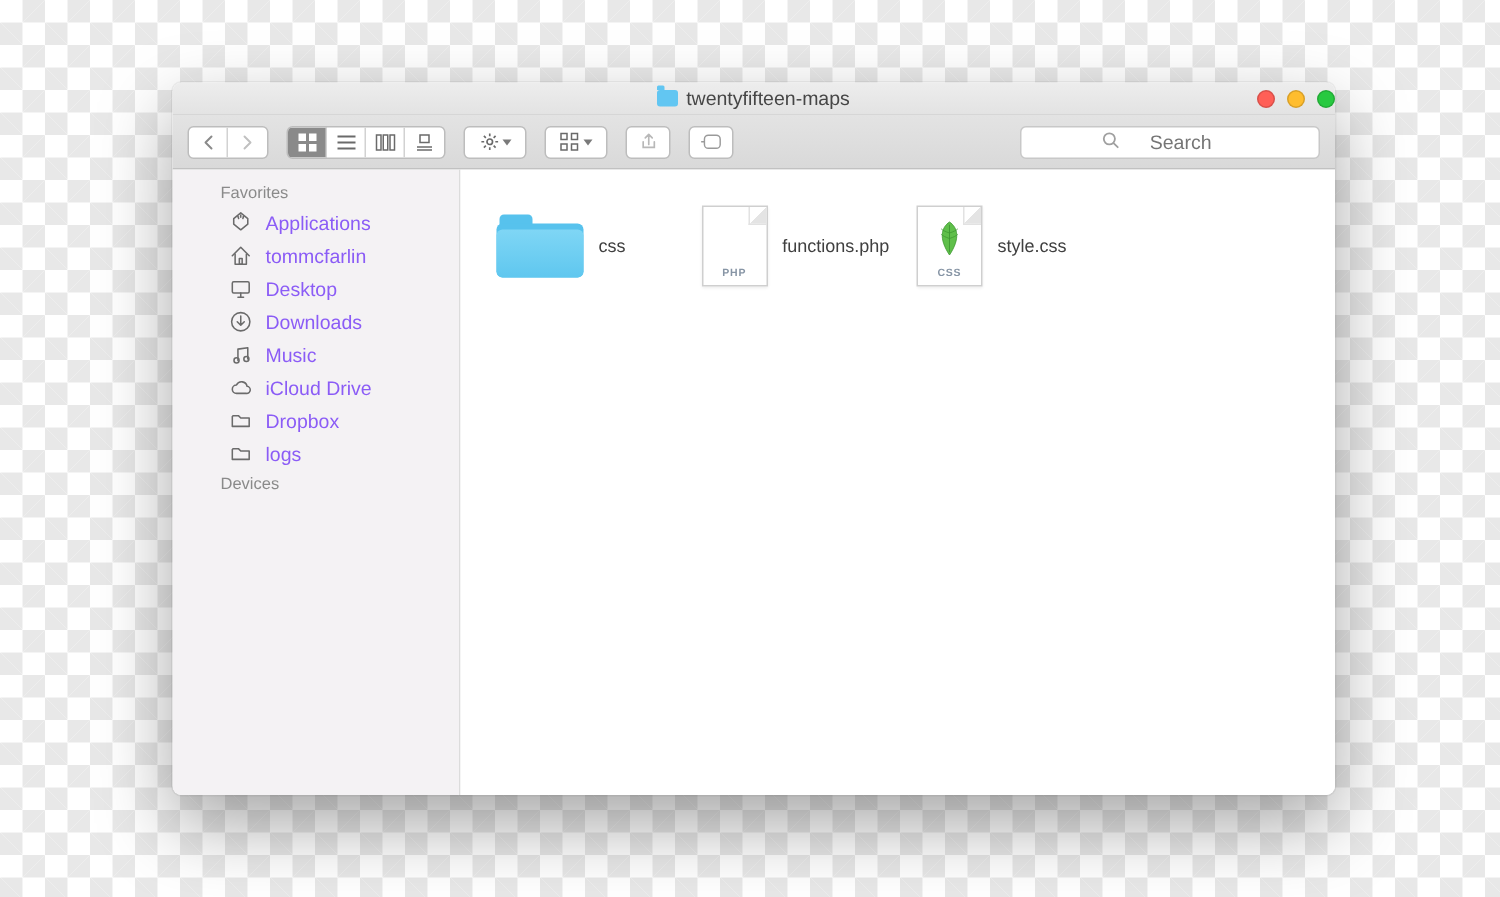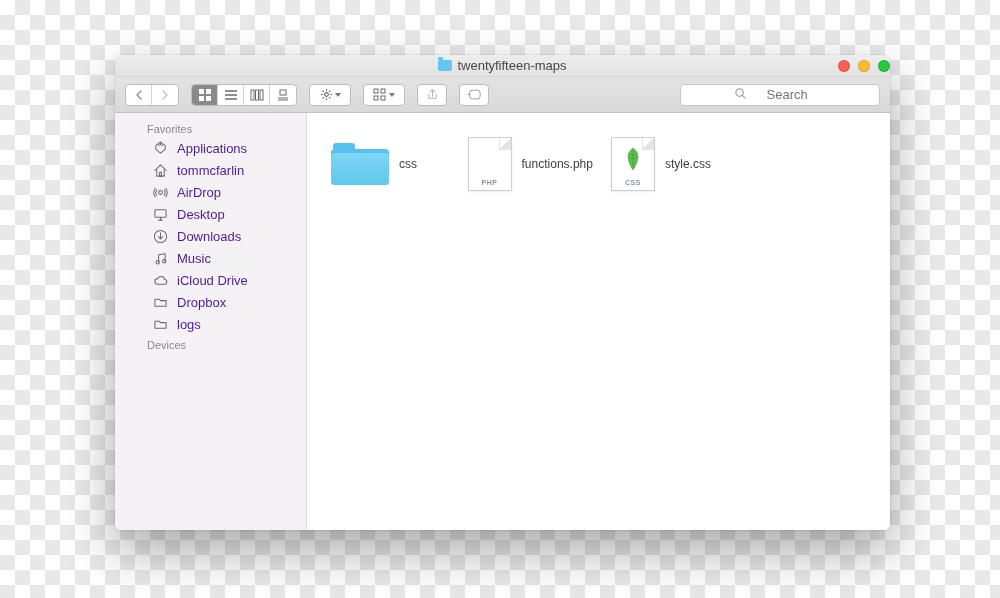--- a/index.html
+++ b/index.html
@@ -78,21 +78,21 @@
     .body { flex:1; display:flex; overflow:hidden; }
     .sidebar {
       width: 192px;
       background: #f4f2f4;
       border-right: 1px solid #dcdcdc;
       overflow-y: auto;
       padding-top: 6px;
       padding-left: 20px;
     }
     .sb-header { font-size: 11px; color: #8a8a8a; font-weight: 500; padding: 4px 12px 2px; }
-    .sb-item { display:flex; gap:8px; padding: 3.5px 12px 3.5px 16px; color:#4c1d95; cursor:default; }
+    .sb-item { display:flex; gap:8px; padding: 3.5px 12px 3.5px 16px; color:#8b5cf6; cursor:default; }
     .sb-item .ic { width:18px; display:flex; justify-content:center; color:#6b6b6b; }
     .sb-item .ic svg { width:15px; height:15px; }
     .content { flex:1; background:#fff; padding: 18px 20px; }
     .grid { display:grid; grid-template-columns: repeat(4, 1fr); gap: 10px 10px; }
     .file-item { display:flex; flex-direction:row; align-items:center; gap:10px; padding:6px 4px; cursor:default; }
     .file-label { font-size:12px; color:#404040; text-align:center; }
     .folder-icon { width:58px; height:42px; position:relative; }
     .folder-icon .back { position:absolute; inset:0; top:6px; background:#57c2ed; border-radius:4px; }
     .folder-icon .tab { position:absolute; top:0; left:2px; width:22px; height:10px; background:#57c2ed; border-radius:3px 3px 0 0; }
     .folder-icon .front { position:absolute; inset:0; top:10px; background:linear-gradient(#7fd6f5,#5fc7ef); border-radius:4px; }
@@ -237,32 +237,20 @@
         </div>
         <div class="sb-item">
           <span class="ic">
             <svg viewBox="0 0 16 16">
               <path d="M2 8 L8 2 L14 8" stroke="#6b6b6b" stroke-width="1.1" fill="none" stroke-linecap="round" stroke-linejoin="round"></path>
               <path d="M4 7 V14 H12 V7" stroke="#6b6b6b" stroke-width="1.1" fill="none" stroke-linecap="round" stroke-linejoin="round"></path>
               <rect x="7" y="10" width="2" height="4" stroke="#6b6b6b" stroke-width="1.1" fill="none" stroke-linecap="round" stroke-linejoin="round"></rect>
             </svg>
           </span>
           <span>tommcfarlin</span>
-        </div>
-        <div class="sb-item">
-          <span class="ic">
-            <svg viewBox="0 0 16 16">
-              <circle cx="8" cy="8" r="2" stroke="#6b6b6b" stroke-width="1.1" fill="none" stroke-linecap="round" stroke-linejoin="round"></circle>
-              <path d="M4 11 A5.5 5.5 0 0 1 4 5" stroke="#6b6b6b" stroke-width="1.1" fill="none" stroke-linecap="round" stroke-linejoin="round"></path>
-              <path d="M12 5 A5.5 5.5 0 0 1 12 11" stroke="#6b6b6b" stroke-width="1.1" fill="none" stroke-linecap="round" stroke-linejoin="round"></path>
-              <path d="M2.3 12.5 A8 8 0 0 1 2.3 3.5" stroke="#6b6b6b" stroke-width="1.1" fill="none" stroke-linecap="round" stroke-linejoin="round"></path>
-              <path d="M13.7 3.5 A8 8 0 0 1 13.7 12.5" stroke="#6b6b6b" stroke-width="1.1" fill="none" stroke-linecap="round" stroke-linejoin="round"></path>
-            </svg>
-          </span>
-          <span>AirDrop</span>
         </div>
         <div class="sb-item">
           <span class="ic">
             <svg viewBox="0 0 16 16">
               <rect x="2" y="3" width="12" height="8" rx="1" stroke="#6b6b6b" stroke-width="1.1" fill="none" stroke-linecap="round" stroke-linejoin="round"></rect>
               <line x1="6" y1="14" x2="10" y2="14" stroke="#6b6b6b" stroke-width="1.1" fill="none" stroke-linecap="round" stroke-linejoin="round"></line>
               <line x1="8" y1="11" x2="8" y2="14" stroke="#6b6b6b" stroke-width="1.1" fill="none" stroke-linecap="round" stroke-linejoin="round"></line>
             </svg>
           </span>
           <span>Desktop</span>

